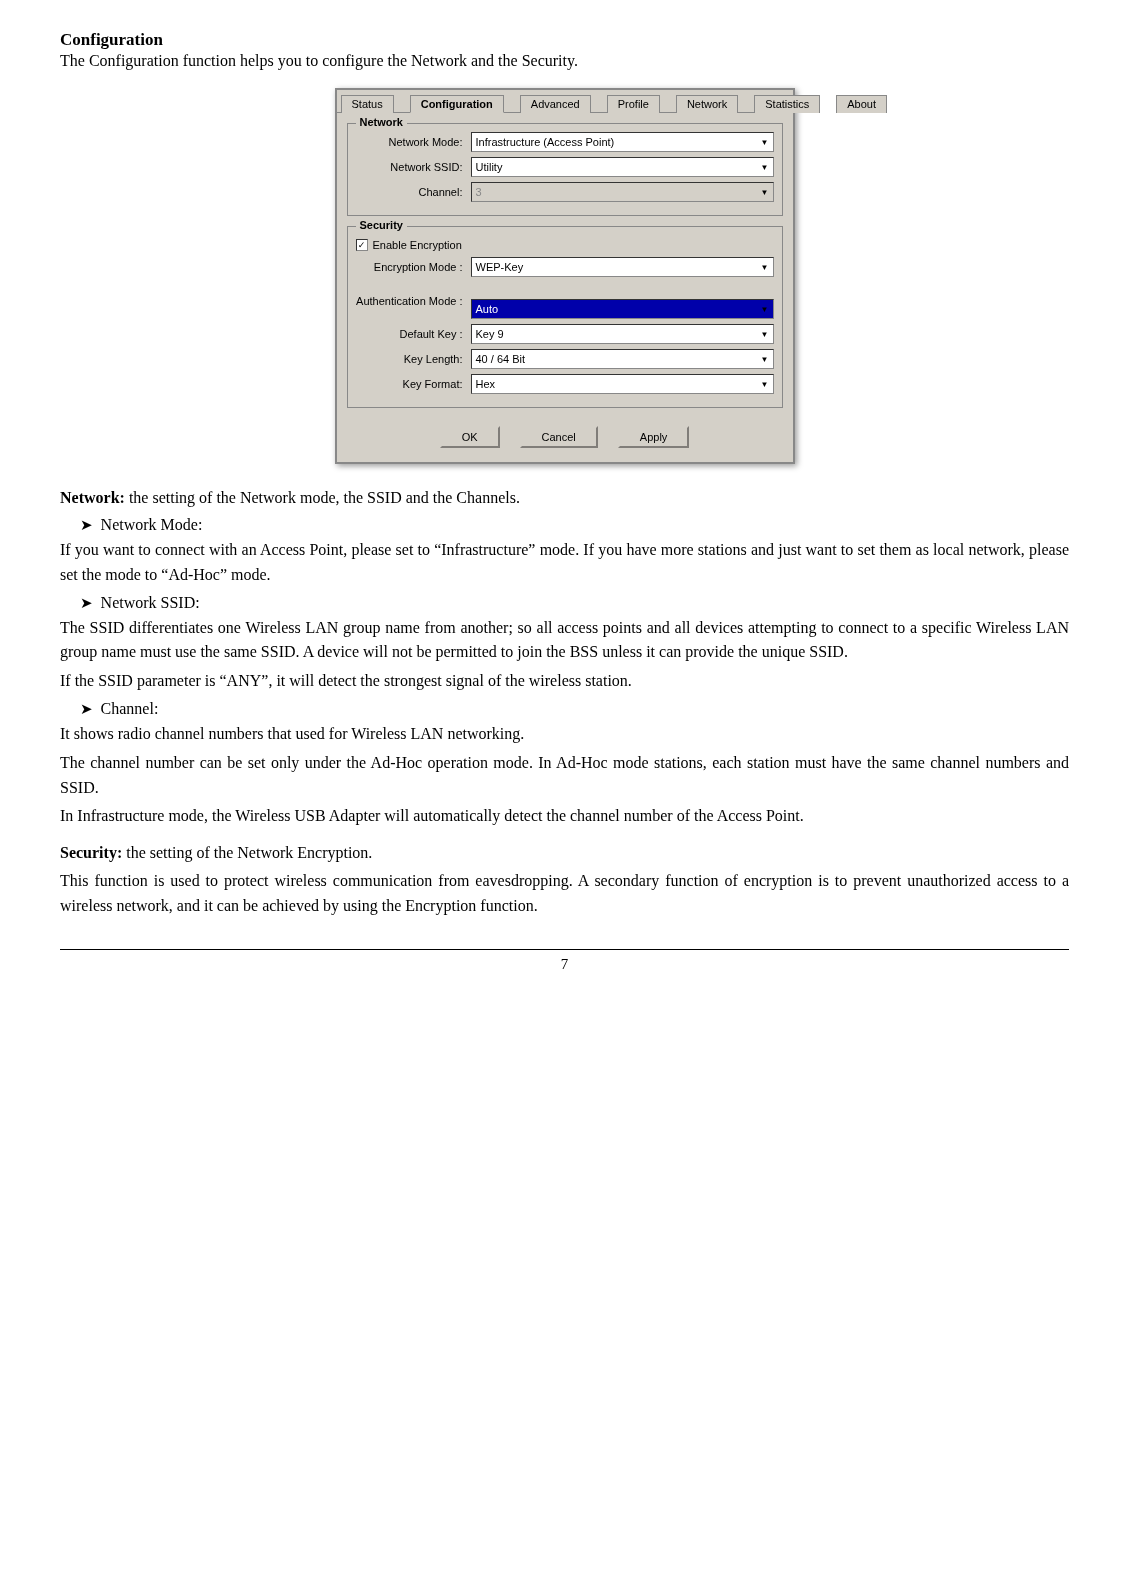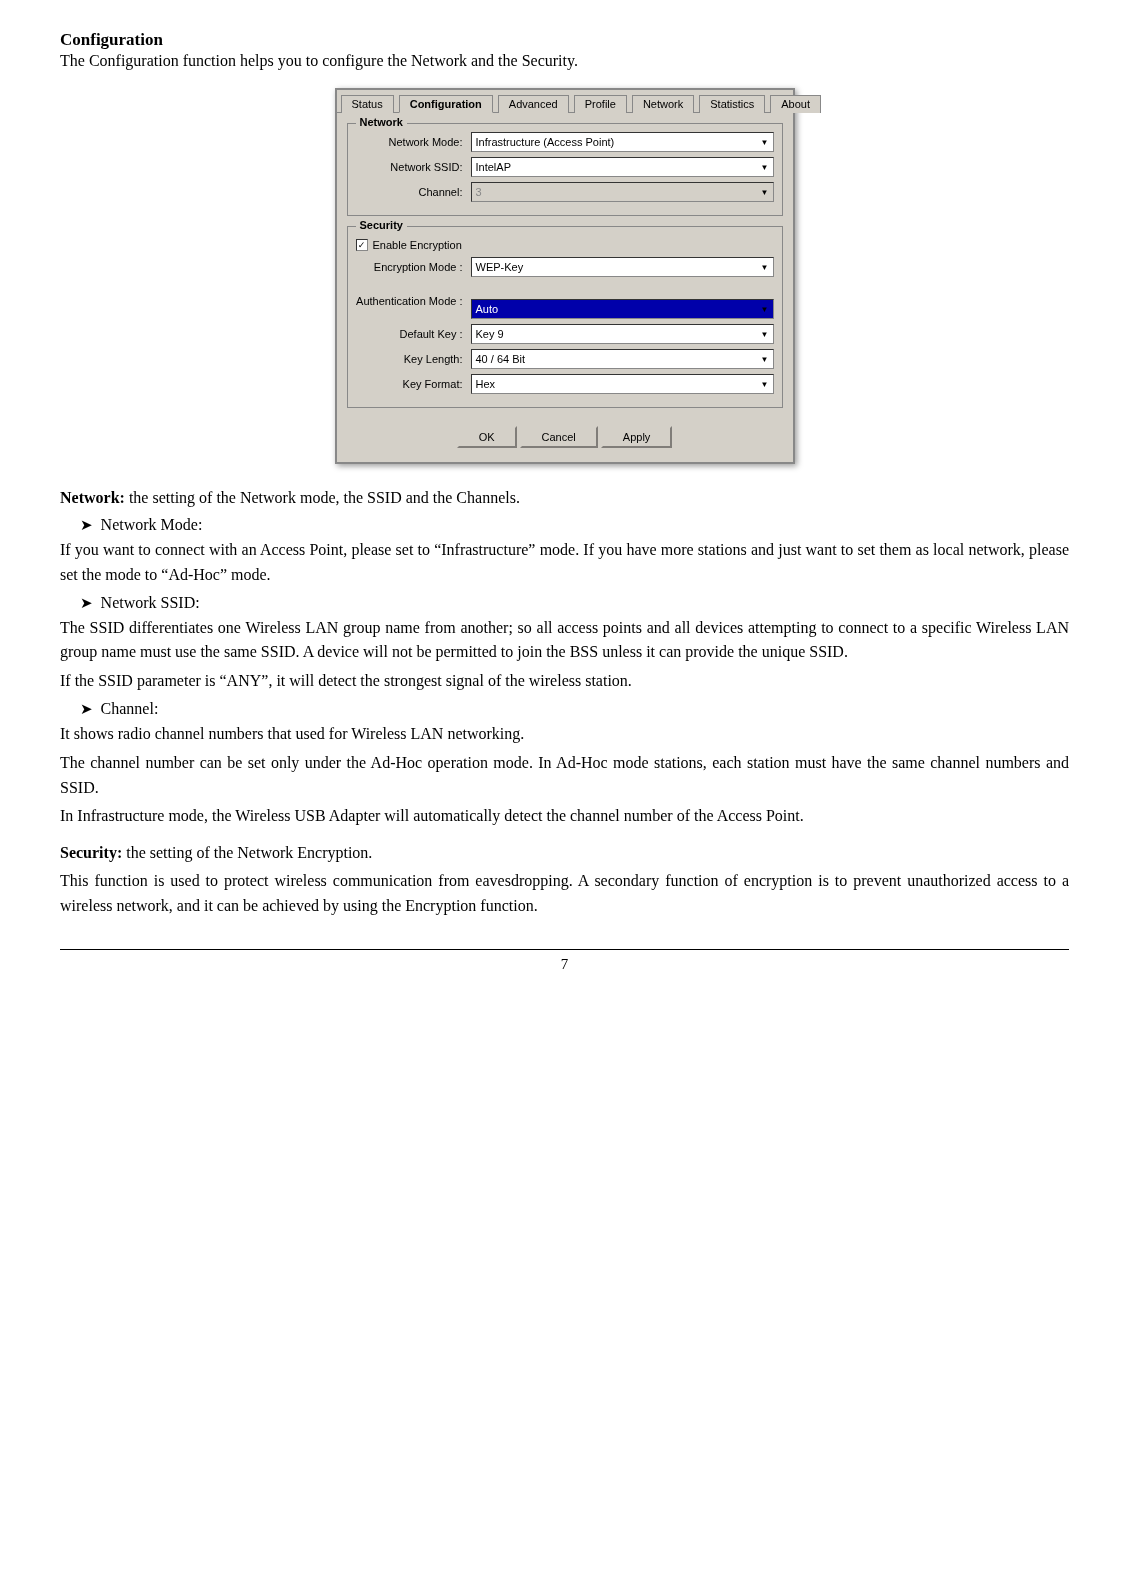--- a/index.html
+++ b/index.html
@@ -76,21 +76,21 @@
       cursor: pointer;
       color: #000;
       font-weight: bold;
     }
 
     .dialog-tabs {
       display: flex;
       background: #d4d0c8;
       padding: 4px 4px 0 4px;
       border-bottom: 1px solid #888;
-      gap: 5px;
+      gap: 16px;
     }
 
     .dialog-tab {
       padding: 2px 10px;
       background: #d4d0c8;
       border: 1px solid #888;
       border-bottom: none;
       font-size: 11px;
       cursor: pointer;
       color: #000;
@@ -185,21 +185,21 @@
 
     .form-control.highlighted {
       background: #0000aa;
       color: white;
       margin-top: 17px;
     }
 
     .dialog-buttons {
       display: flex;
       justify-content: center;
-      gap: 3px;
+      gap: 20px;
       padding: 8px 0 4px 0;
     }
 
     .dialog-btn {
       padding: 3px 20px;
       background: #d4d0c8;
       border: 2px outset #d4d0c8;
       font-size: 11px;
       cursor: pointer;
       min-width: 55px;
@@ -279,21 +279,21 @@
           <span class="form-label">Network Mode:</span>
           <div class="form-control">
             <span>Infrastructure (Access Point)</span>
             <span class="dropdown-arrow">▼</span>
           </div>
         </div>
 
         <div class="form-row">
           <span class="form-label">Network SSID:</span>
           <div class="form-control">
-            <span>IntelAP</span>
+            <span>Utility</span>
             <span class="dropdown-arrow">▼</span>
           </div>
         </div>
 
         <div class="form-row">
           <span class="form-label">Channel:</span>
           <div class="form-control form-control-disabled">
             <span>3</span>
             <span class="dropdown-arrow">▼</span>
           </div>

